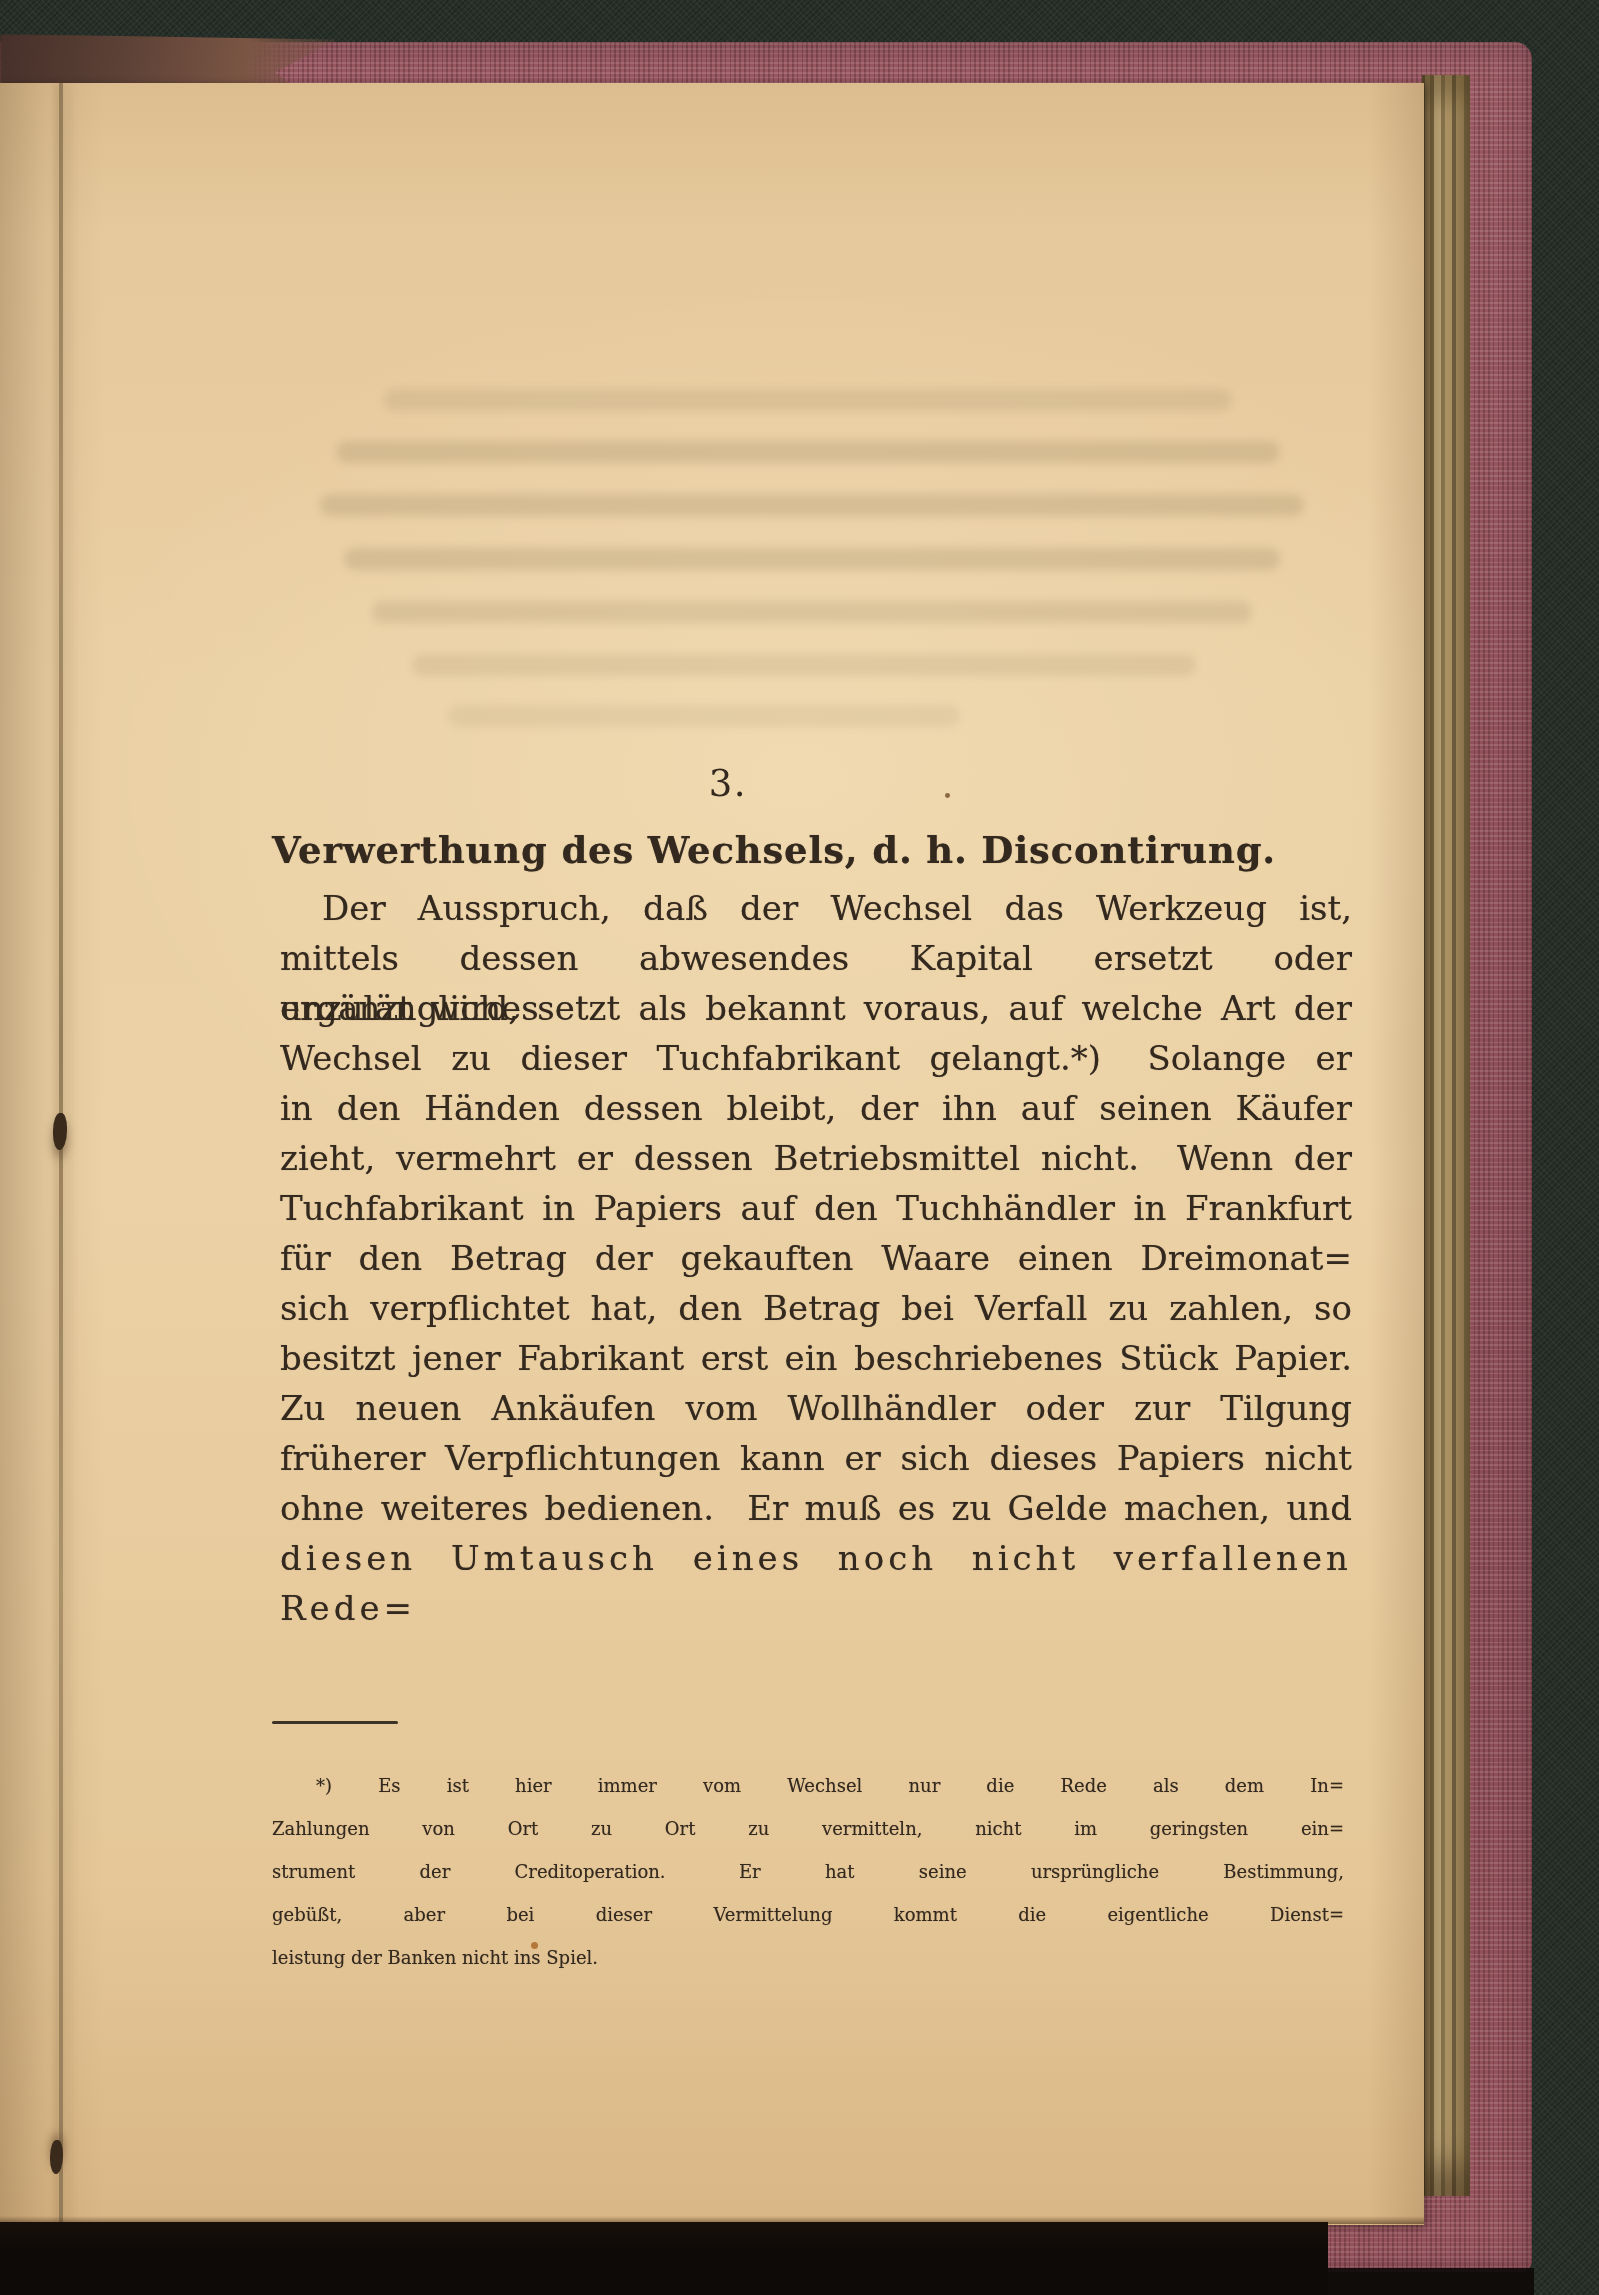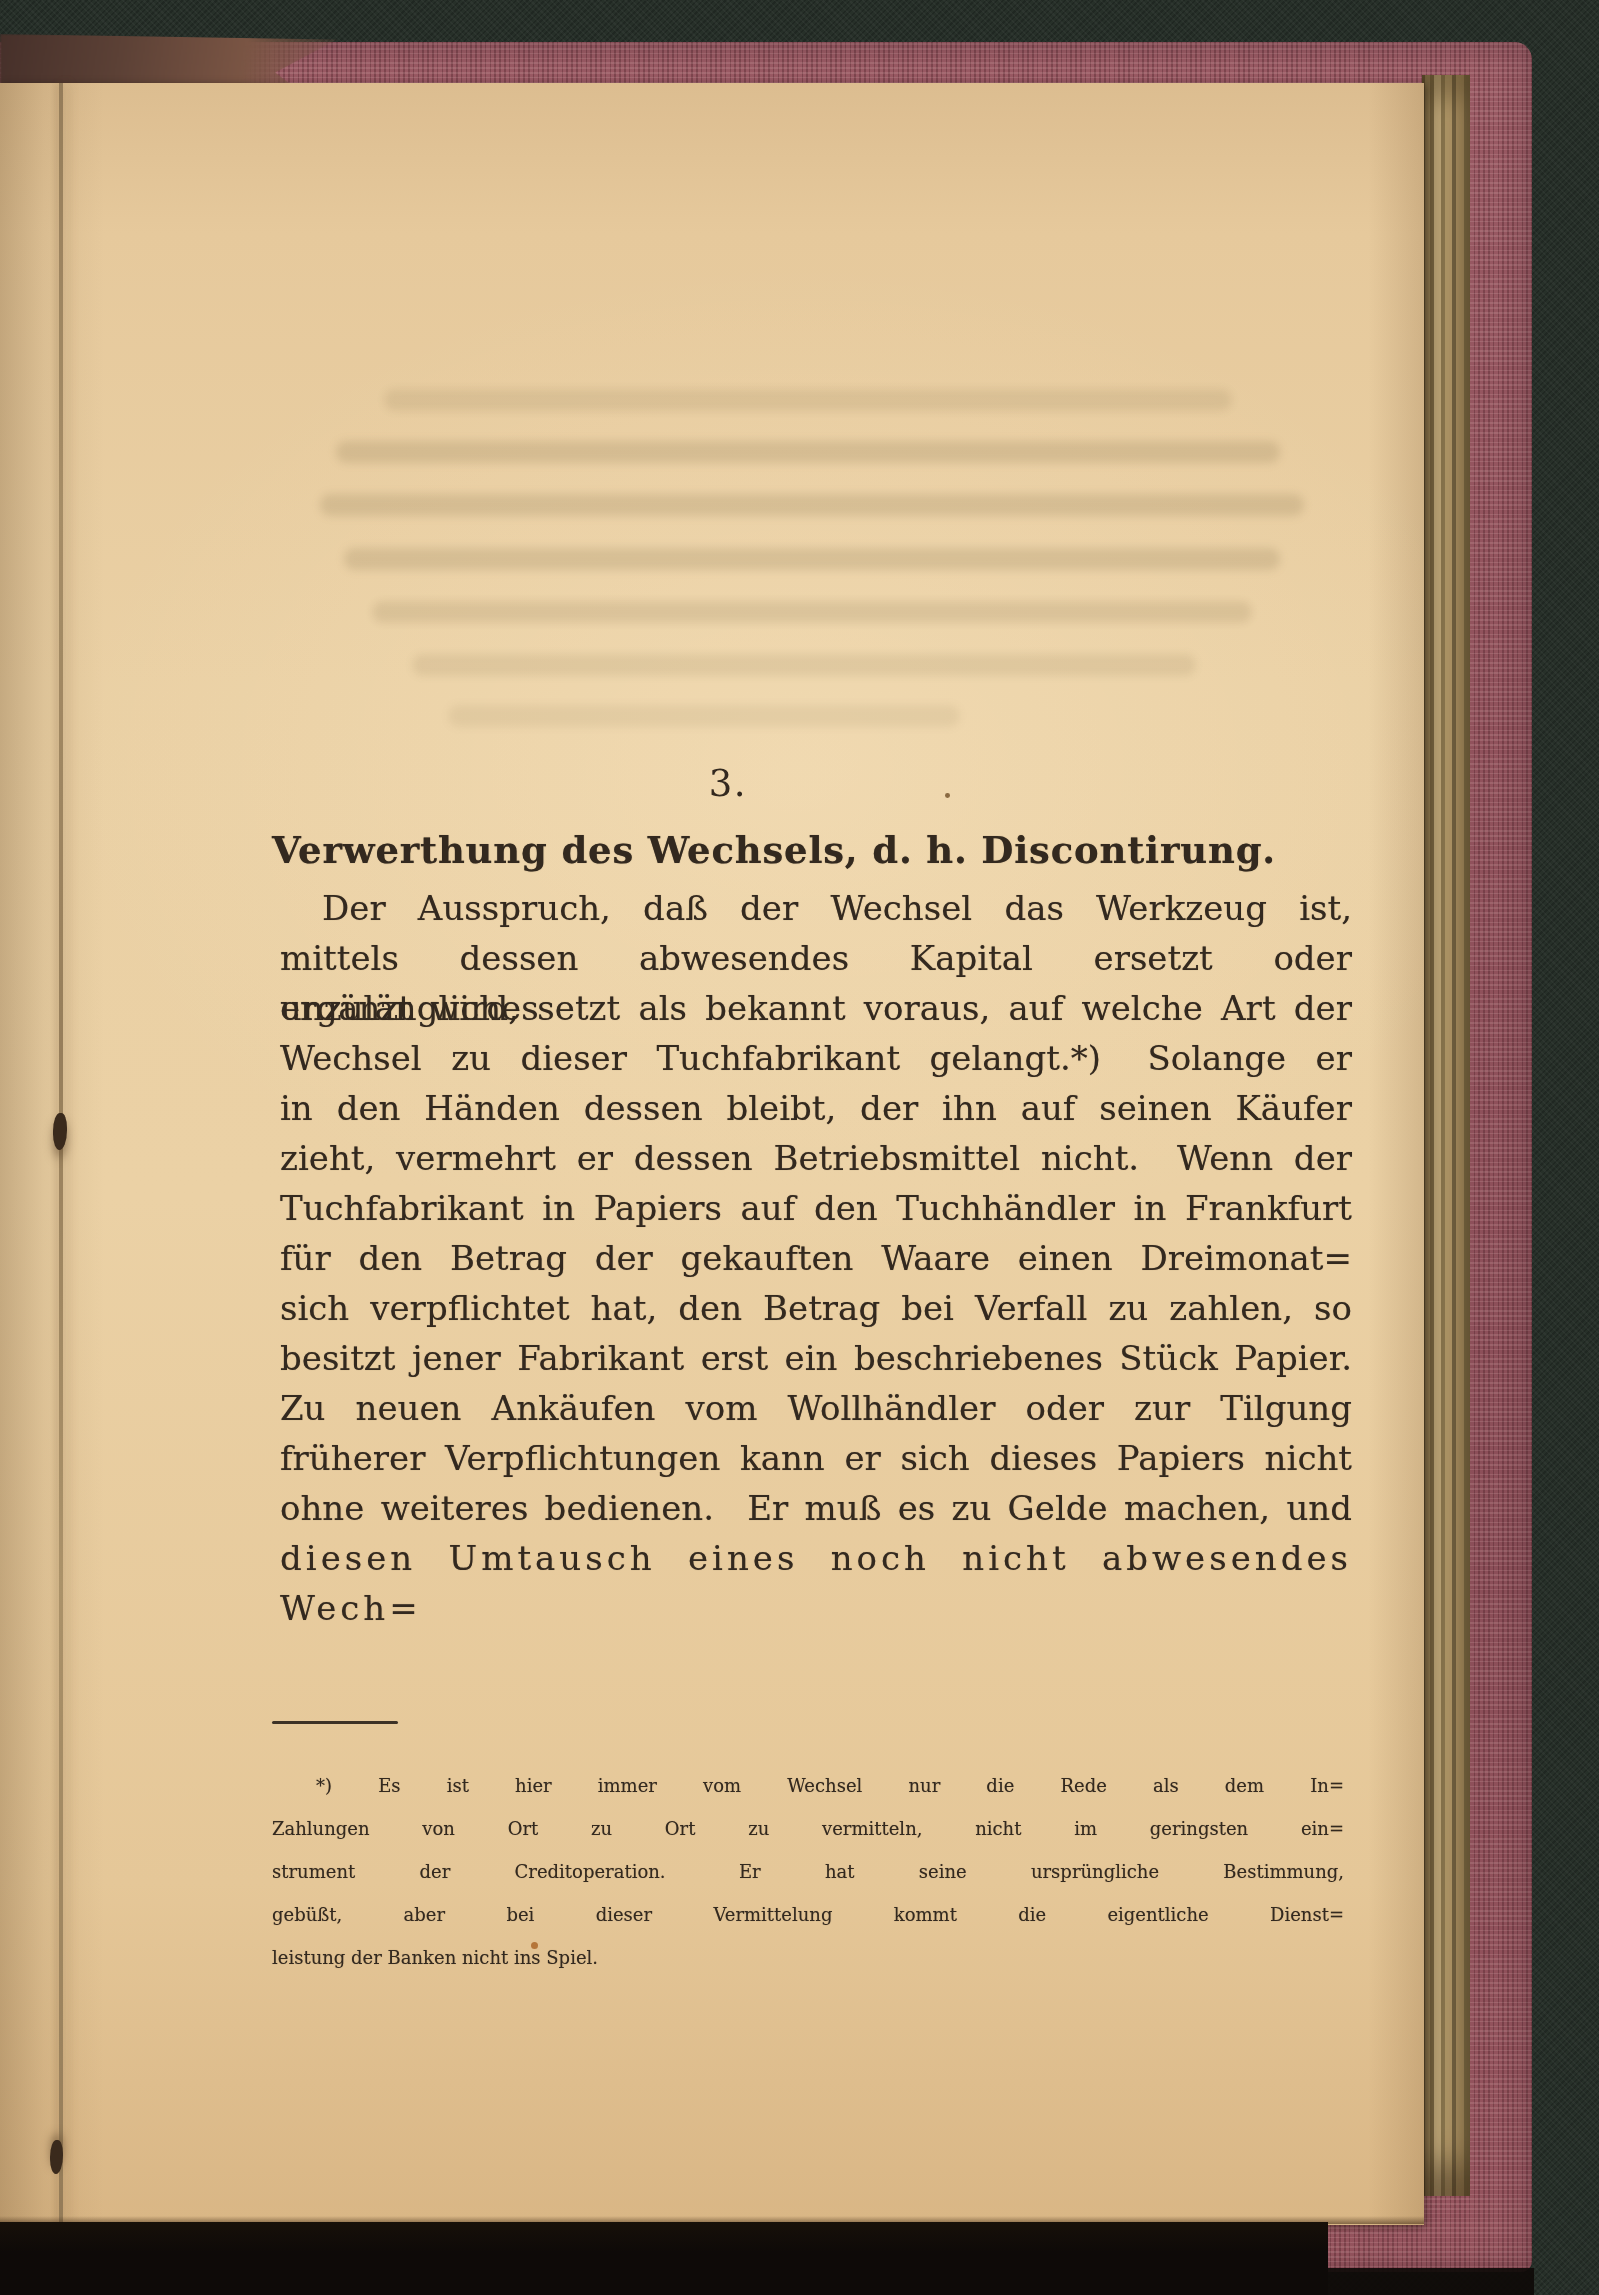--- a/index.html
+++ b/index.html
@@ -169,21 +169,21 @@
         <div class="bline">Wechsel zu dieser Tuchfabrikant gelangt.*)  Solange er</div>
         <div class="bline">in den Händen dessen bleibt, der ihn auf seinen Käufer</div>
         <div class="bline">zieht, vermehrt er dessen Betriebsmittel nicht.  Wenn der</div>
         <div class="bline">Tuchfabrikant in Papiers auf den Tuchhändler in Frankfurt</div>
         <div class="bline">für den Betrag der gekauften Waare einen Dreimonat=</div>
         <div class="bline">sich verpflichtet hat, den Betrag bei Verfall zu zahlen, so</div>
         <div class="bline">besitzt jener Fabrikant erst ein beschriebenes Stück Papier.</div>
         <div class="bline">Zu neuen Ankäufen vom Wollhändler oder zur Tilgung</div>
         <div class="bline">früherer Verpflichtungen kann er sich dieses Papiers nicht</div>
         <div class="bline">ohne weiteres bedienen.  Er muß es zu Gelde machen, und</div>
-        <div class="bline spaced">diesen Umtausch eines noch nicht abwesendes Wech=</div>
+        <div class="bline spaced">diesen Umtausch eines noch nicht verfallenen Rede=</div>
       </div>
 
       <div class="fnrule"></div>
 
       <div class="fn-block">
         <div class="fline indent">*) Es ist hier immer vom Wechsel nur die Rede als dem In=</div>
         <div class="fline">Zahlungen von Ort zu Ort zu vermitteln, nicht im geringsten ein=</div>
         <div class="fline">strument der Creditoperation.  Er hat seine ursprüngliche Bestimmung,</div>
         <div class="fline">gebüßt, aber bei dieser Vermittelung kommt die eigentliche Dienst=</div>
         <div class="fline last">leistung der Banken nicht ins Spiel.</div>

